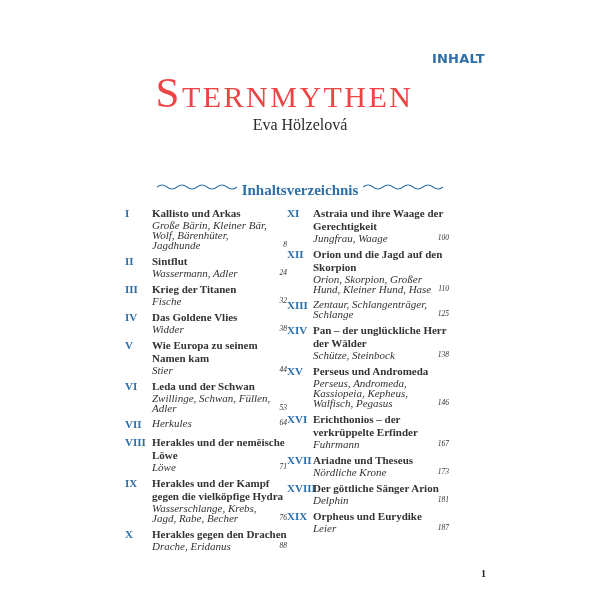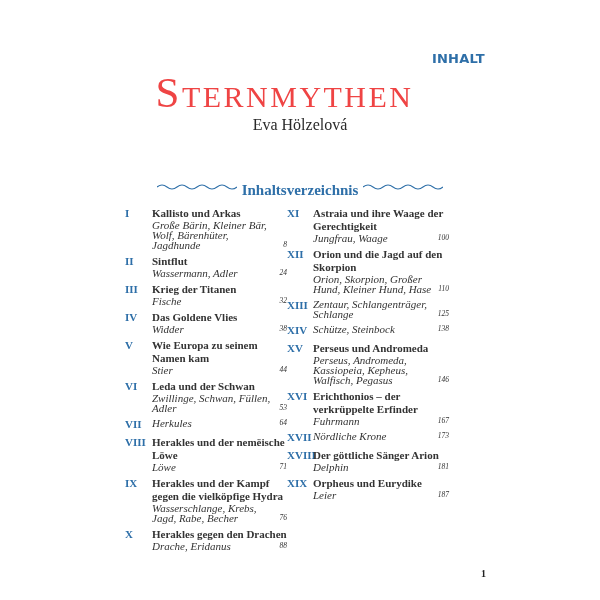--- a/index.html
+++ b/index.html
@@ -167,20 +167,21 @@
       <div class="body">
         <div class="sub-row">
           <span class="sub">Zentaur, Schlangenträger, Schlange</span>
           <span class="page">125</span>
         </div>
       </div>
     </div>
     <div class="entry">
       <div class="num">XIV</div>
       <div class="body">
+        <div class="title">Pan – der unglückliche Herr der Wälder</div>
         <div class="sub-row">
           <span class="sub">Schütze, Steinbock</span>
           <span class="page">138</span>
         </div>
       </div>
     </div>
     <div class="entry">
       <div class="num">XV</div>
       <div class="body">
         <div class="title">Perseus und Andromeda</div>
@@ -196,20 +197,21 @@
         <div class="title">Erichthonios – der verkrüppelte Erfinder</div>
         <div class="sub-row">
           <span class="sub">Fuhrmann</span>
           <span class="page">167</span>
         </div>
       </div>
     </div>
     <div class="entry">
       <div class="num">XVII</div>
       <div class="body">
+        <div class="title">Ariadne und Theseus</div>
         <div class="sub-row">
           <span class="sub">Nördliche Krone</span>
           <span class="page">173</span>
         </div>
       </div>
     </div>
     <div class="entry">
       <div class="num">XVIII</div>
       <div class="body">
         <div class="title">Der göttliche Sänger Arion</div>

